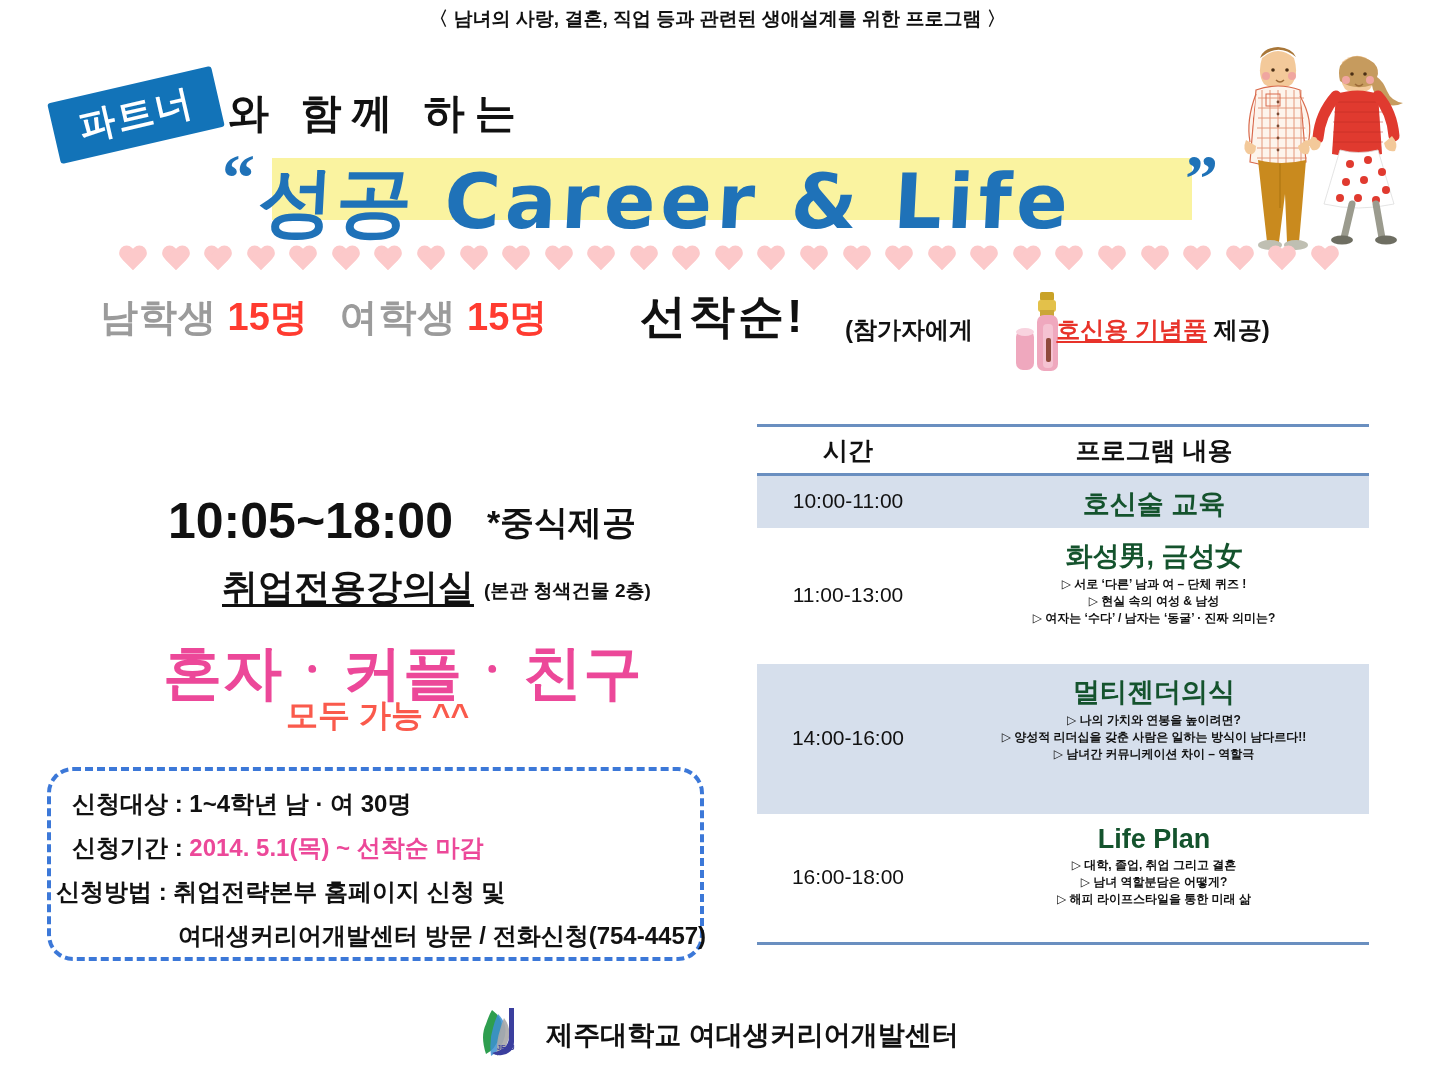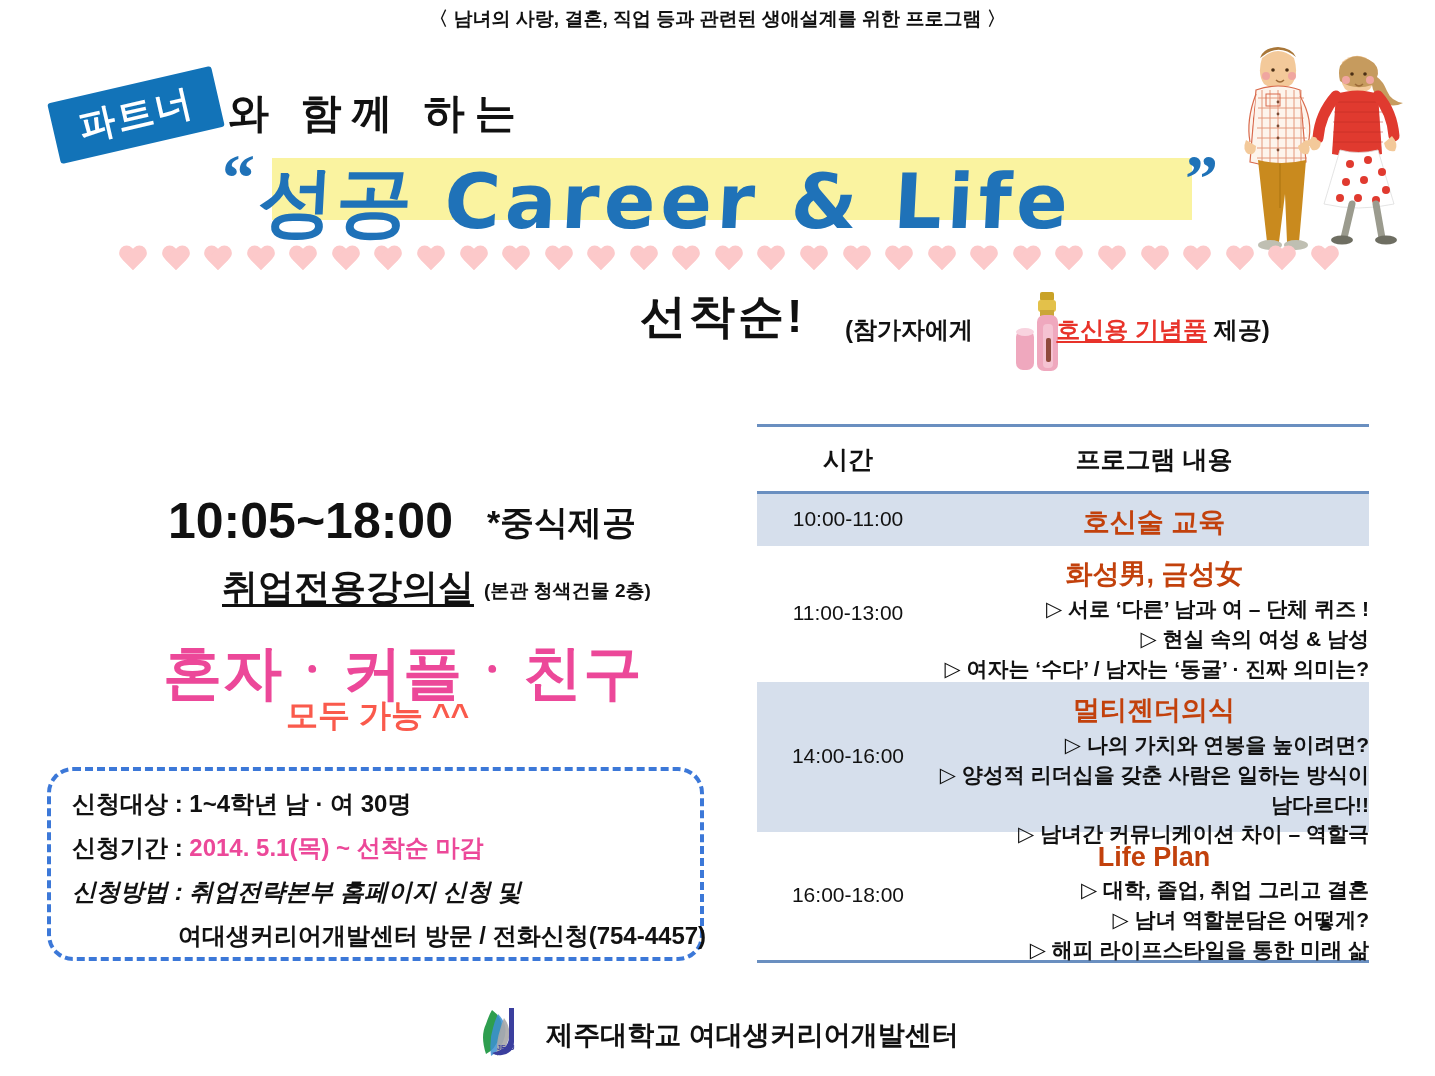--- a/index.html
+++ b/index.html
@@ -155,54 +155,54 @@
     border-radius:26px;
     box-sizing:border-box;
   }
   .info-line{
     position:absolute;
     font-size:24px;font-weight:bold;color:#111;
     white-space:nowrap;
   }
   .info-line.l1{left:72px;top:788px;}
   .info-line.l2{left:72px;top:832px;}
-  .info-line.l3{left:72px;top:876px;font-style:italic;}
+  .info-line.l3{left:56px;top:876px;}
   .info-line.l4{left:178px;top:920px;}
   .info-line .red{color:#ec4899;}
 
   
   .table{
     position:absolute;left:757px;top:424px;
     width:612px;
   }
   .trow{display:flex;position:relative;box-sizing:border-box;}
   .thead{
     border-top:3px solid #6A8FC0;
     border-bottom:3px solid #6A8FC0;
-    height:70px;align-items:center;
+    height:52px;align-items:center;
   }
   .thead .c-time,.thead .c-prog{
     font-size:25px;font-weight:bold;color:#111;text-align:center;
   }
   .c-time{width:182px;flex:0 0 182px;text-align:center;}
   .c-prog{flex:1;text-align:center;}
   .trow.body{padding:10px 0 12px;}
   .trow.shade{background:#D6DFEC;}
   .trow.body .c-time{
     font-size:21px;color:#111;display:flex;align-items:center;justify-content:center;
   }
   .prog-title{
-    font-size:27px;font-weight:bold;color:#c2410c;
+    font-size:27px;font-weight:bold;color:#14532d;
     text-align:center;margin-bottom:2px;
     letter-spacing:0px;
   }
   .prog-bullets{margin:0;padding:0;list-style:none;}
   .prog-bullets li{
-    font-size:21px;font-weight:bold;color:#111;
-    text-align:right;line-height:1.42;
+    font-size:12px;font-weight:bold;color:#111;
+    text-align:center;line-height:1.42;
   }
   .tfoot-line{
     border-top:3px solid #6A8FC0;height:0;
   }
 
   
   .footer{
     position:absolute;left:0;top:1004px;width:1435px;
     display:flex;justify-content:center;align-items:center;gap:14px;
   }
@@ -330,20 +330,27 @@
       <span class="heart"></span>
       <span class="heart"></span>
       <span class="heart"></span>
       <span class="heart"></span>
       <span class="heart"></span>
       <span class="heart"></span>
       <span class="heart"></span>
       <span class="heart"></span>
   </div>
 
+  <div class="quota">
+    <span class="gray">남학생</span>
+    <span class="red">15명</span>
+    &nbsp;
+    <span class="gray">여학생</span>
+    <span class="red">15명</span>
+  </div>
   <div class="fcfs">선착순!</div>
 
   <svg class="spray" viewBox="0 0 62 92">
     <rect x="30" y="6" width="14" height="9" rx="2" fill="#C9A227"></rect>
     <rect x="28" y="14" width="18" height="12" rx="3" fill="#E3C14A"></rect>
     <rect x="30" y="24" width="14" height="6" fill="#CBA63A"></rect>
     <rect x="27" y="29" width="21" height="56" rx="7" fill="#EFA8BE"></rect>
     <rect x="33" y="38" width="10" height="44" rx="4" fill="#F5C2D2"></rect>
     <rect x="36" y="52" width="5" height="24" rx="2" fill="#8F4A3C"></rect>
     <rect x="6" y="44" width="18" height="40" rx="7" fill="#EFA8BE"></rect>

